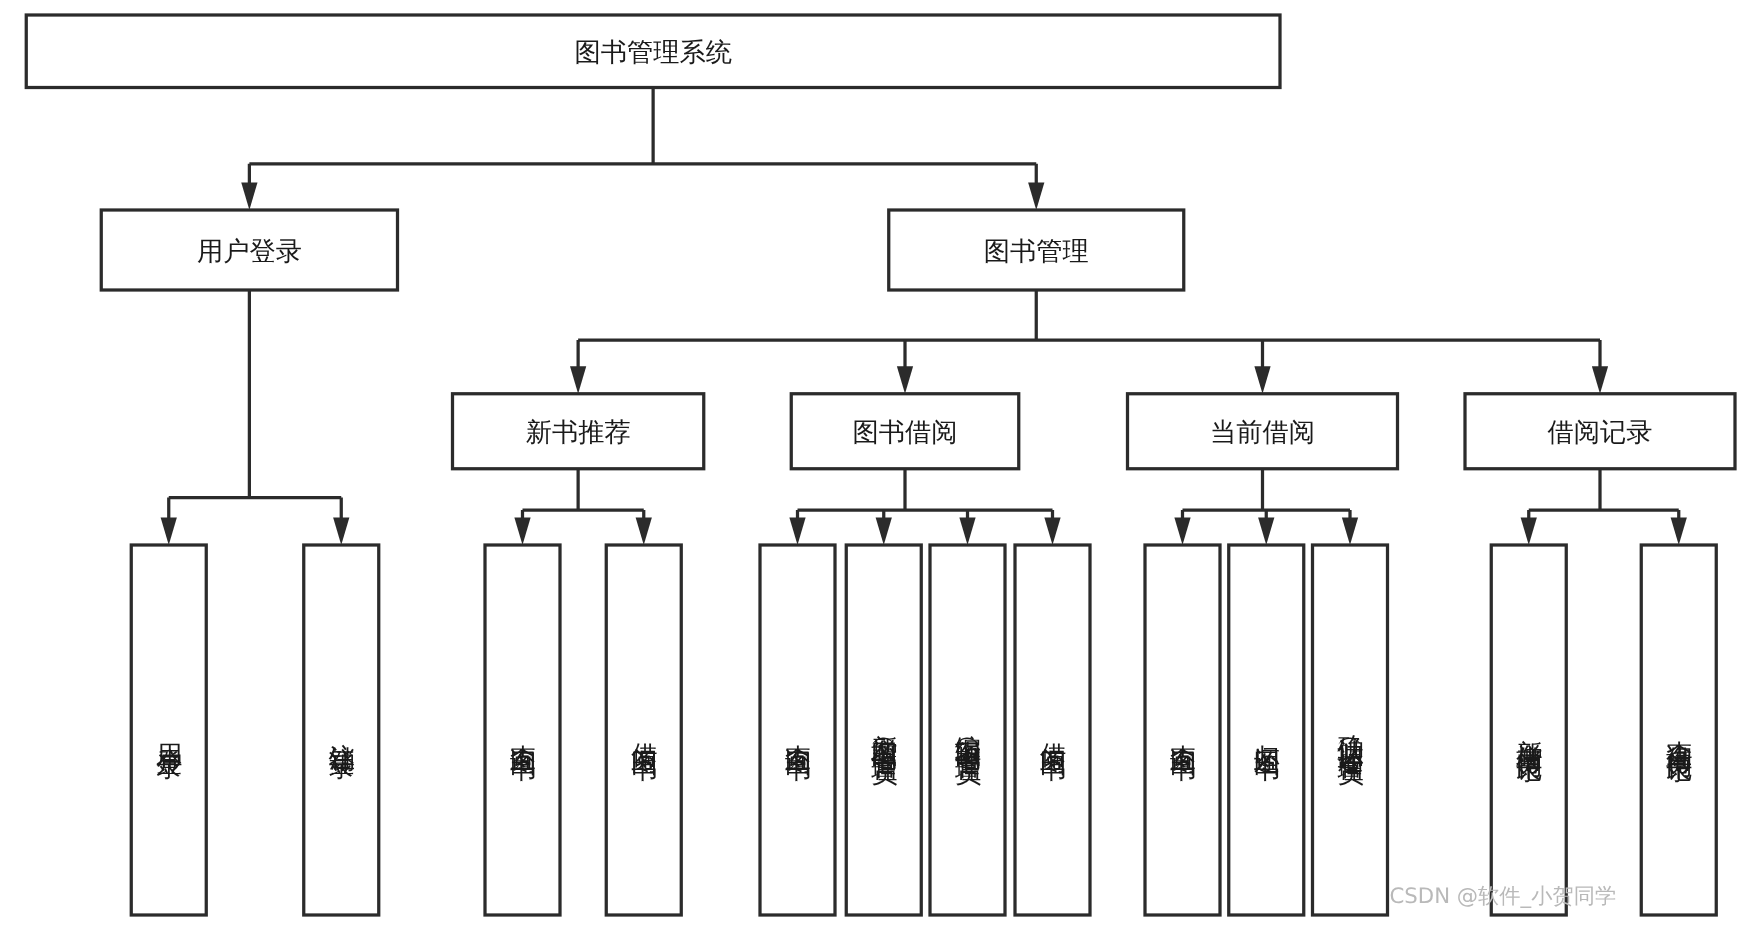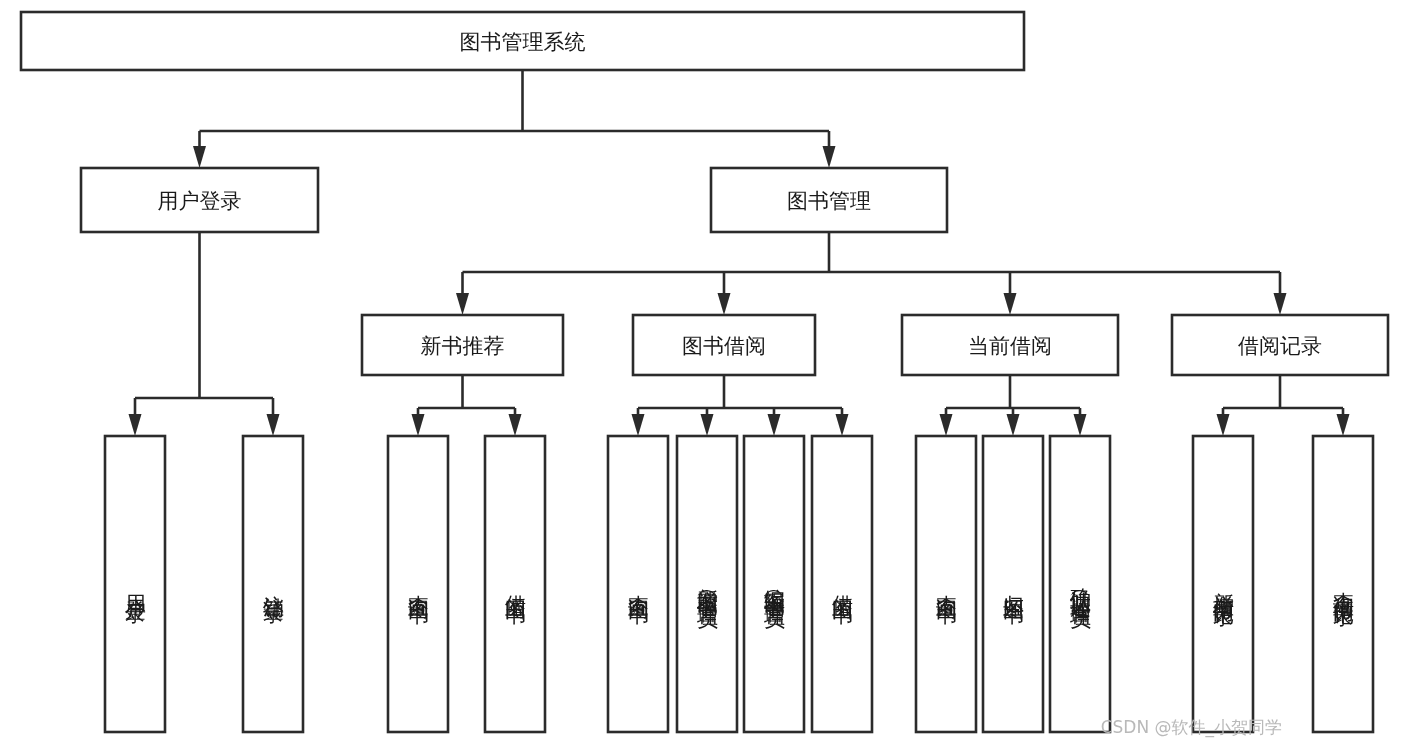--- a/index.html
+++ b/index.html
@@ -12,20 +12,21 @@
     width: 1405px;
     height: 747px;
     font-family: "DejaVu Sans", "Liberation Sans", sans-serif;
     overflow: hidden;
     position: relative;
   }
   #diagram-root {
     position: relative;
     width: 1296px;
     height: 747px;
+    padding-left: 11px;
   }
   svg.diagram-canvas {
     position: absolute;
     top: 0;
     left: 0;
     width: 1405px;
     height: 747px;
     display: block;
   }
   .node-box {
@@ -63,21 +64,21 @@
     align-items: center;
     justify-content: center;
     text-align: center;
     white-space: nowrap;
     pointer-events: none;
     user-select: none;
   }
   .watermark {
     position: absolute;
     right: 14px;
-    bottom: 8px;
+    bottom: 19px;
     font-family: "DejaVu Sans", "Liberation Sans", sans-serif;
     font-size: 17px;
     color: #b9b9b9;
     white-space: nowrap;
     user-select: none;
   }
 </style>
 </head>
 <body>
 

